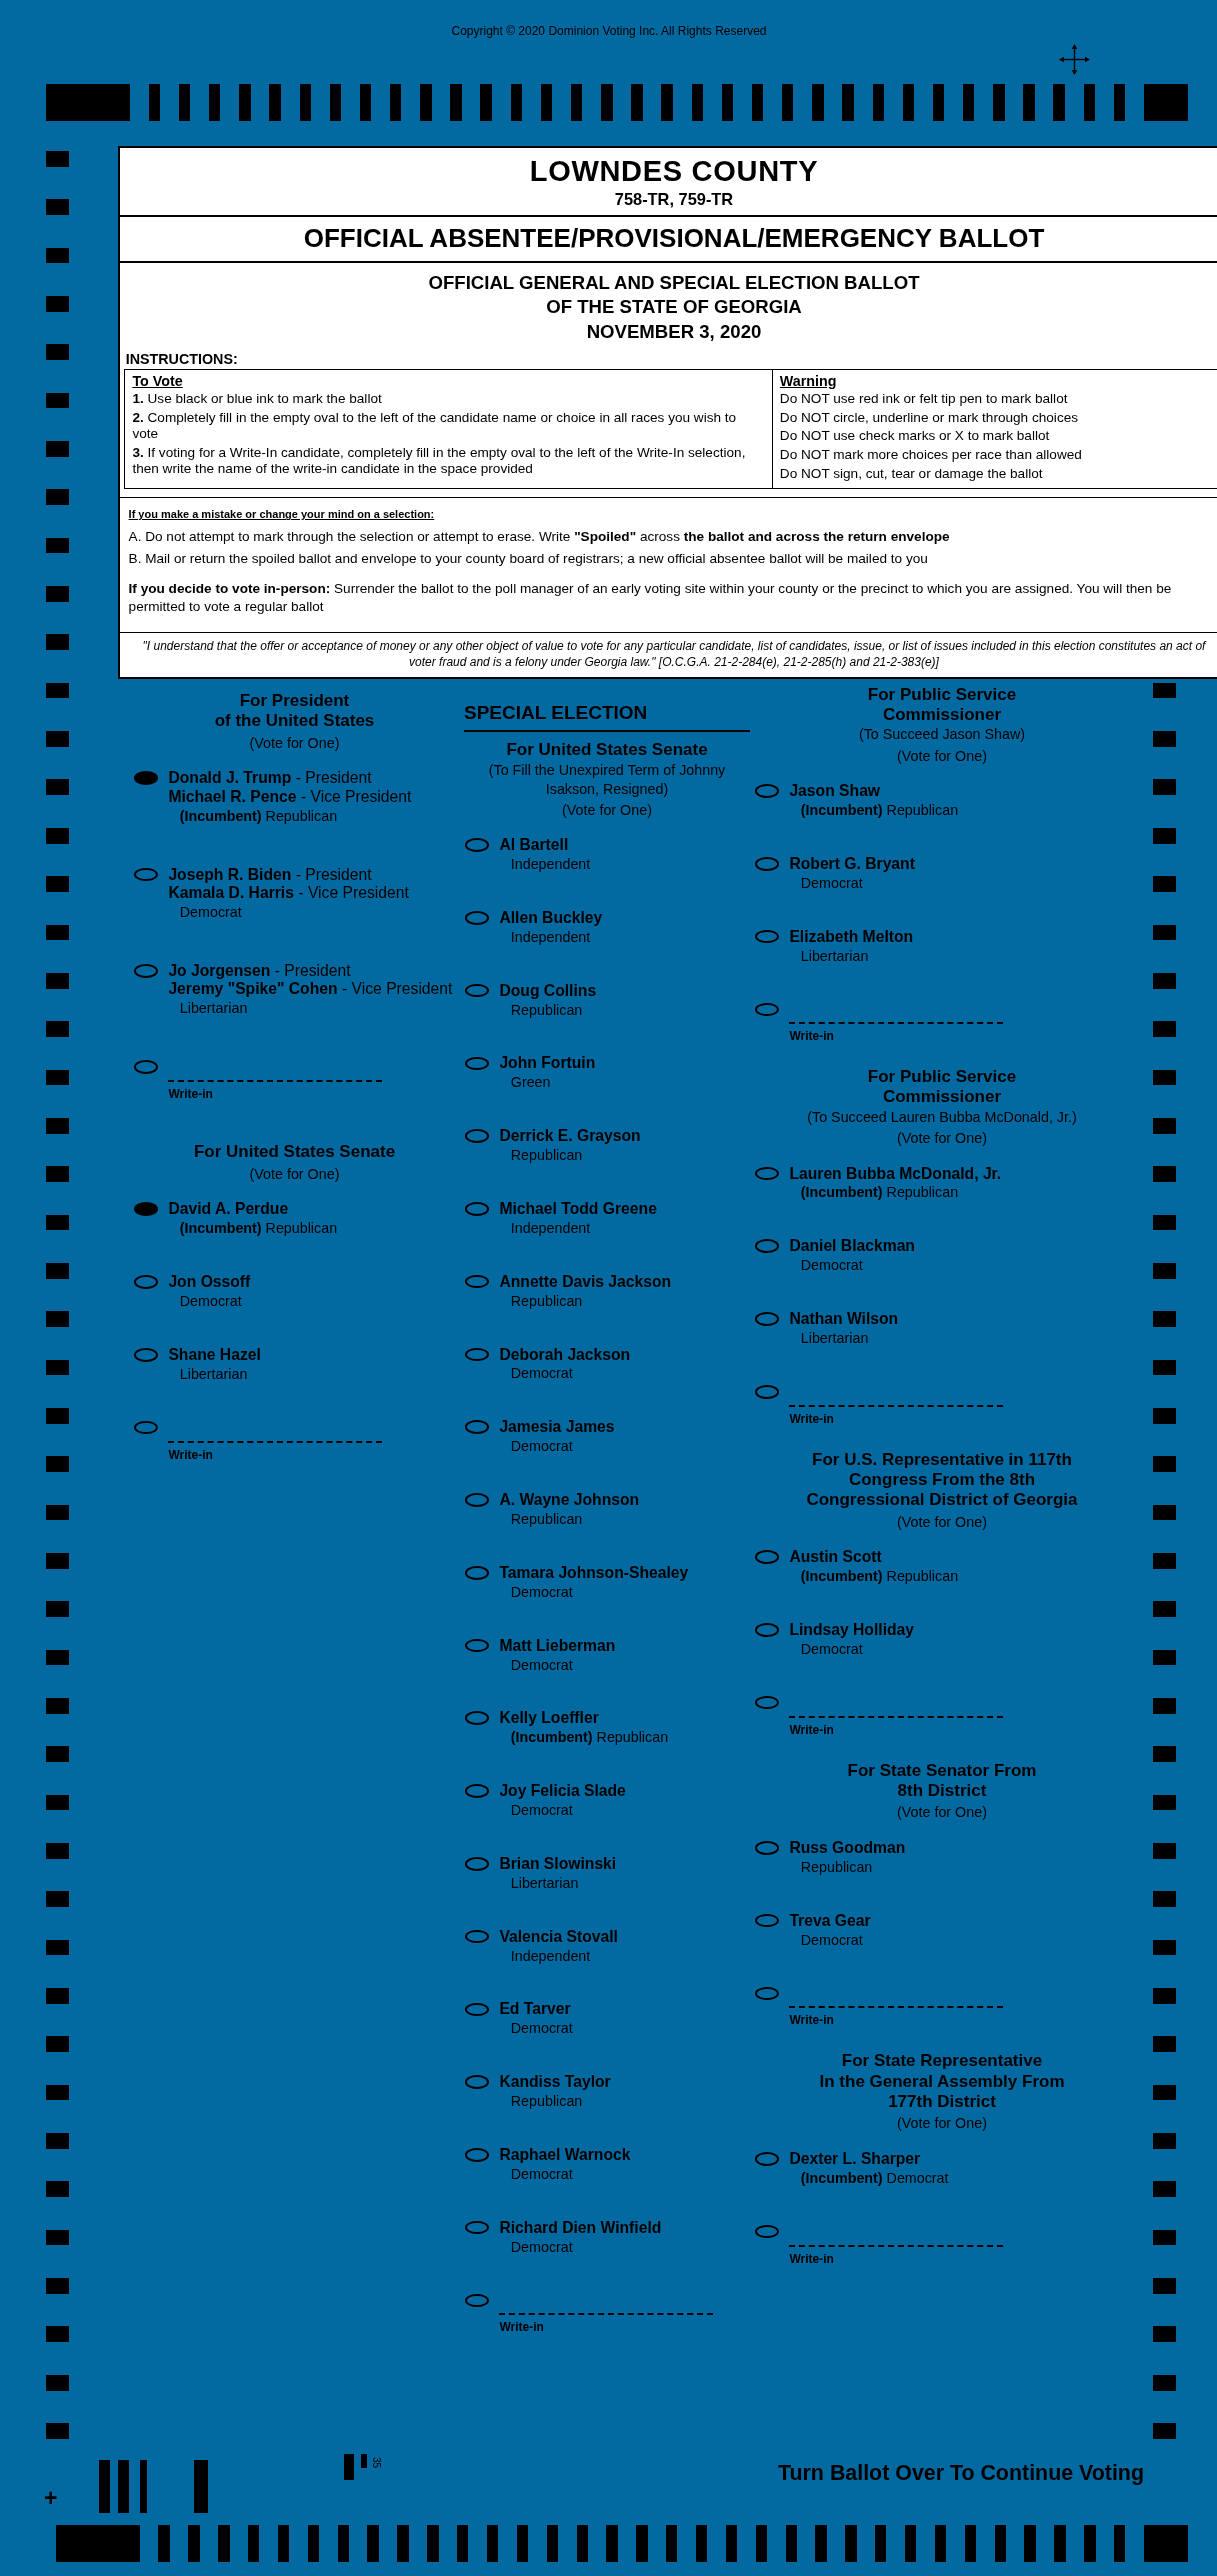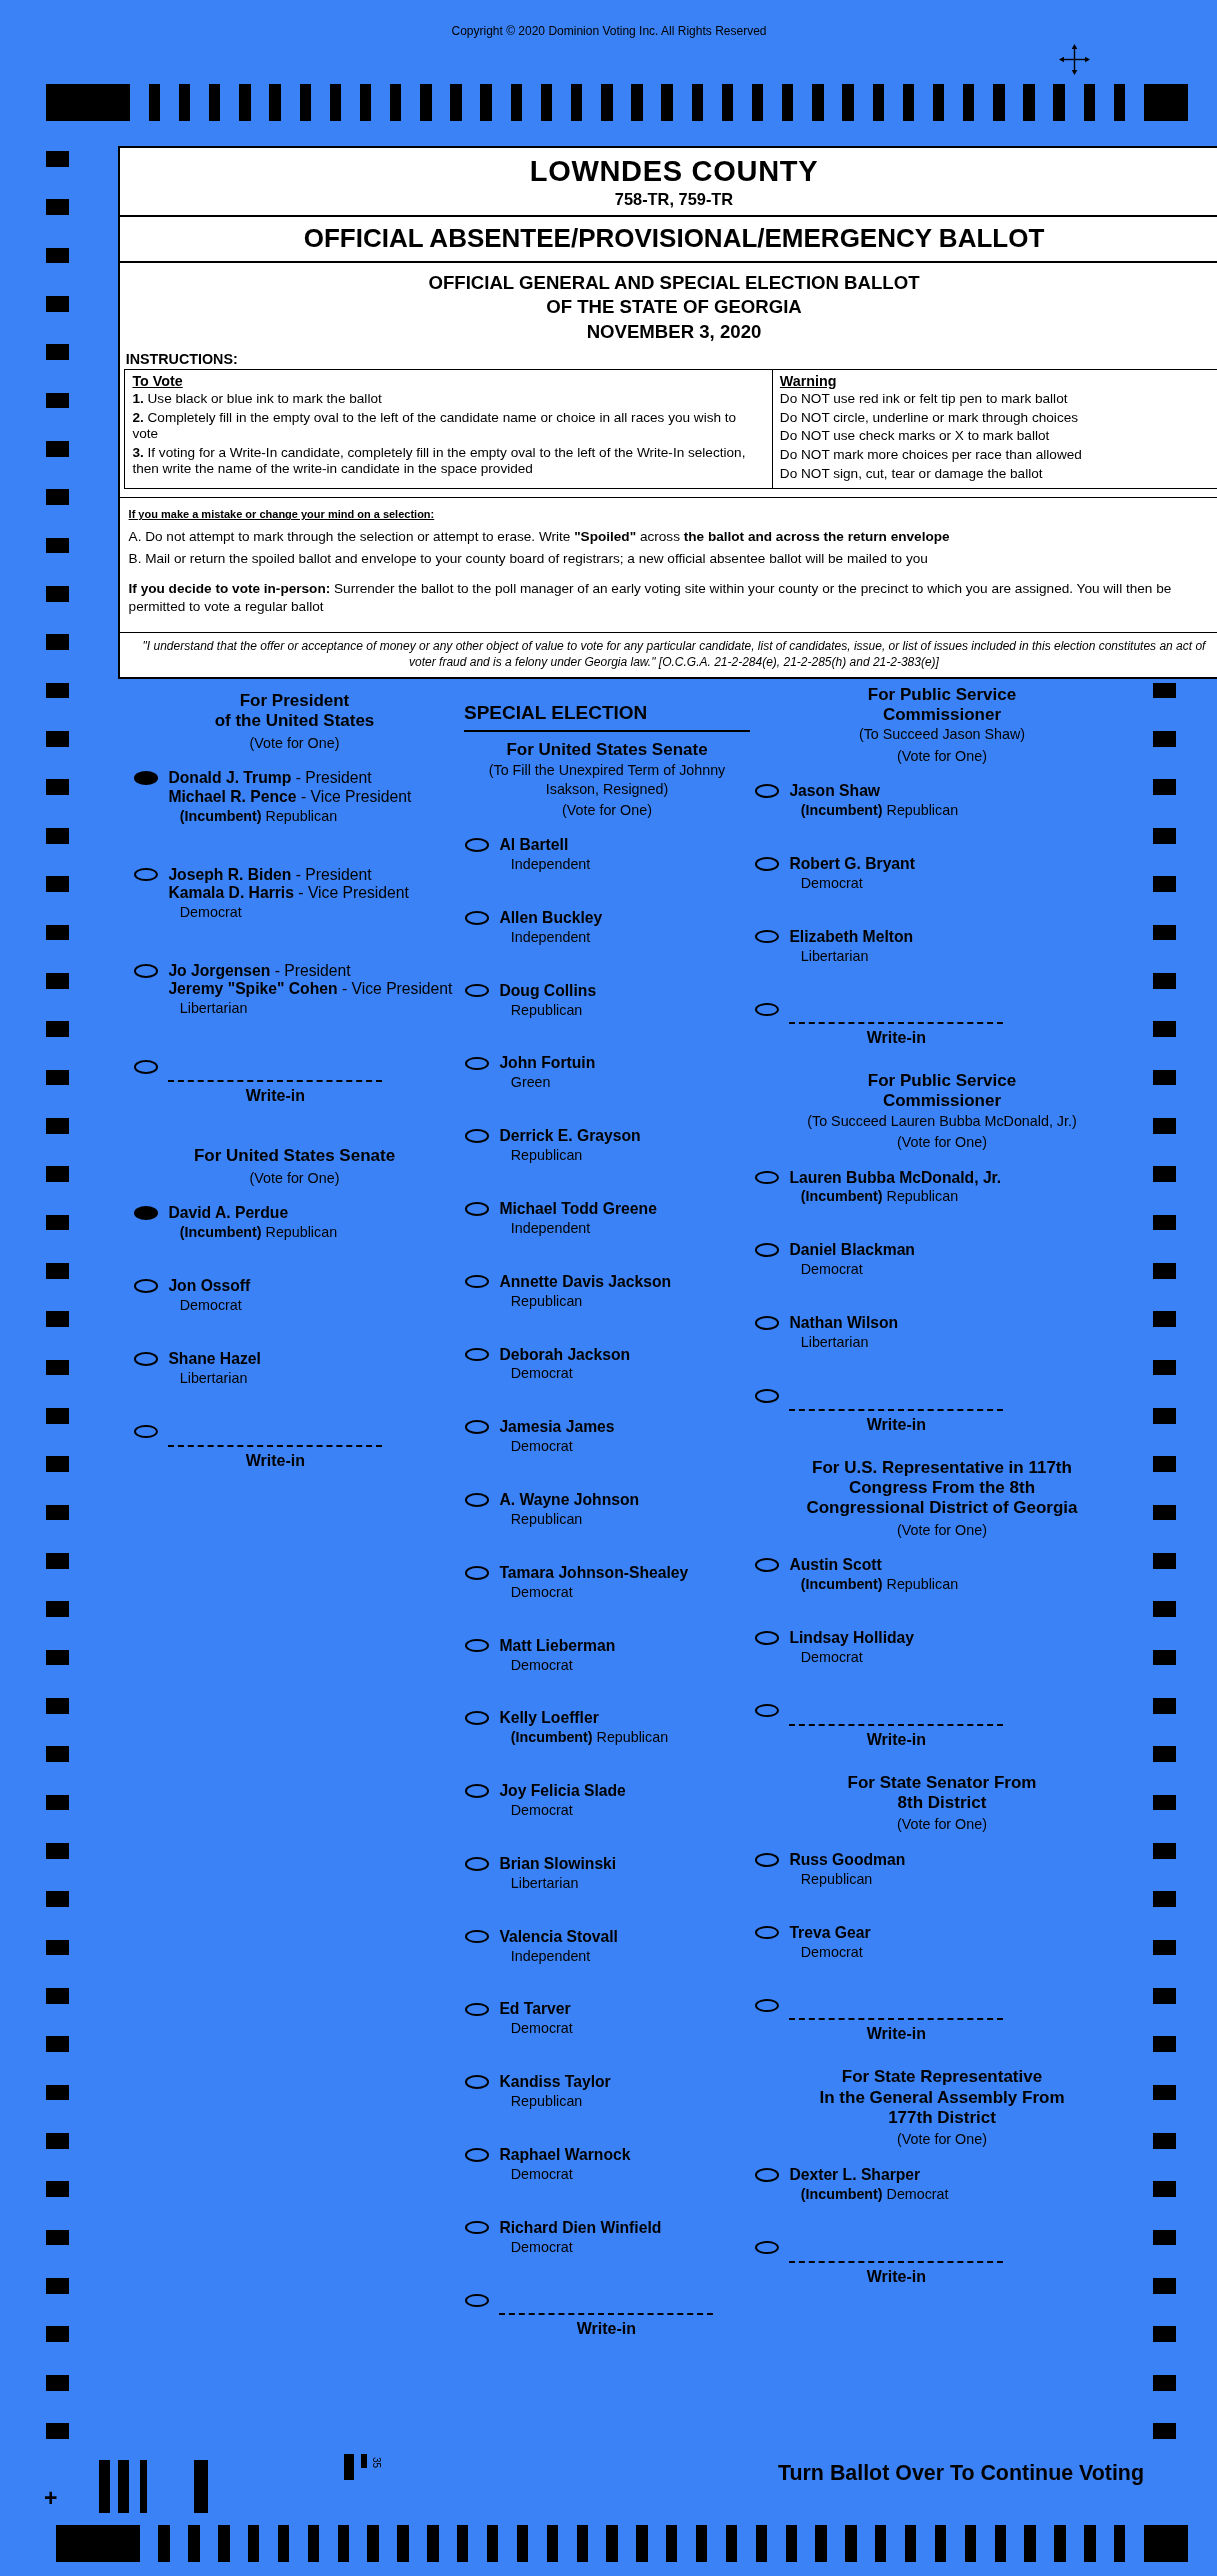--- a/index.html
+++ b/index.html
@@ -1,21 +1,21 @@
 <!DOCTYPE html>
 <html style="font-size:11.4px"><head>
 <meta charset="utf-8">
 <style>
   * { box-sizing: border-box; }
   html,body { margin:0; padding:0; background:#fff; }
   .page {
     position: relative;
     width: 1218px;
     height: 2576px;
-    background: #3b82f6;
+    background: #0369a1;
     font-family: "Liberation Sans", sans-serif;
     color: #000;
     overflow: hidden;
   }
   .b { font-weight: bold; }
   .u { }
 
   .copyright {
     position: absolute; top: 24px; left: 0; width: 1218px;
     text-align: center; font-size: 12px;
@@ -70,21 +70,21 @@
     border: 2.1px solid #000; border-radius: 50% / 50%;
     margin: 2.1px 10px 0 1.4px; background: transparent;
   }
   .oval.filled { background: #000; }
   .cand-rows { flex: 1; min-width: 0; }
   .cand-row { font-size: 15.7px; line-height: 1.18; }
   .cand-row.party { font-size: 14.3px; padding-left: 11.4px; margin-top: 1.4px; }
   .writein { margin-bottom: 24px; }
   .wi-area { flex: 1; max-width: 214px; }
   .wi-space { height: 24px; border-bottom: 2.1px dashed #000; }
-  .wi-label { font-size: 16px; font-weight: bold; text-align: center; margin-top: 5px; }
+  .wi-label { font-size: 12px; font-weight: bold; margin-top: 5px; }
 
   
   .turn-over { position: absolute; top: 2461px; right: 74px; font-size: 21.4px; font-weight: bold; }
   .plus { position: absolute; left: 44px; top: 2485px; font-size: 23px; font-weight: bold; }
   .stub { position: absolute; background: #000; }
   .stub-1 { left: 99px; top: 2460px; width: 11.4px; height: 53px; }
   .stub-2 { left: 118px; top: 2460px; width: 11.4px; height: 53px; }
   .stub-3 { left: 140px; top: 2460px; width: 7.1px; height: 53px; }
   .stub-4 { left: 194px; top: 2460px; width: 14.3px; height: 53px; }
   .stub-5 { left: 344px; top: 2454px; width: 10px; height: 26px; }

